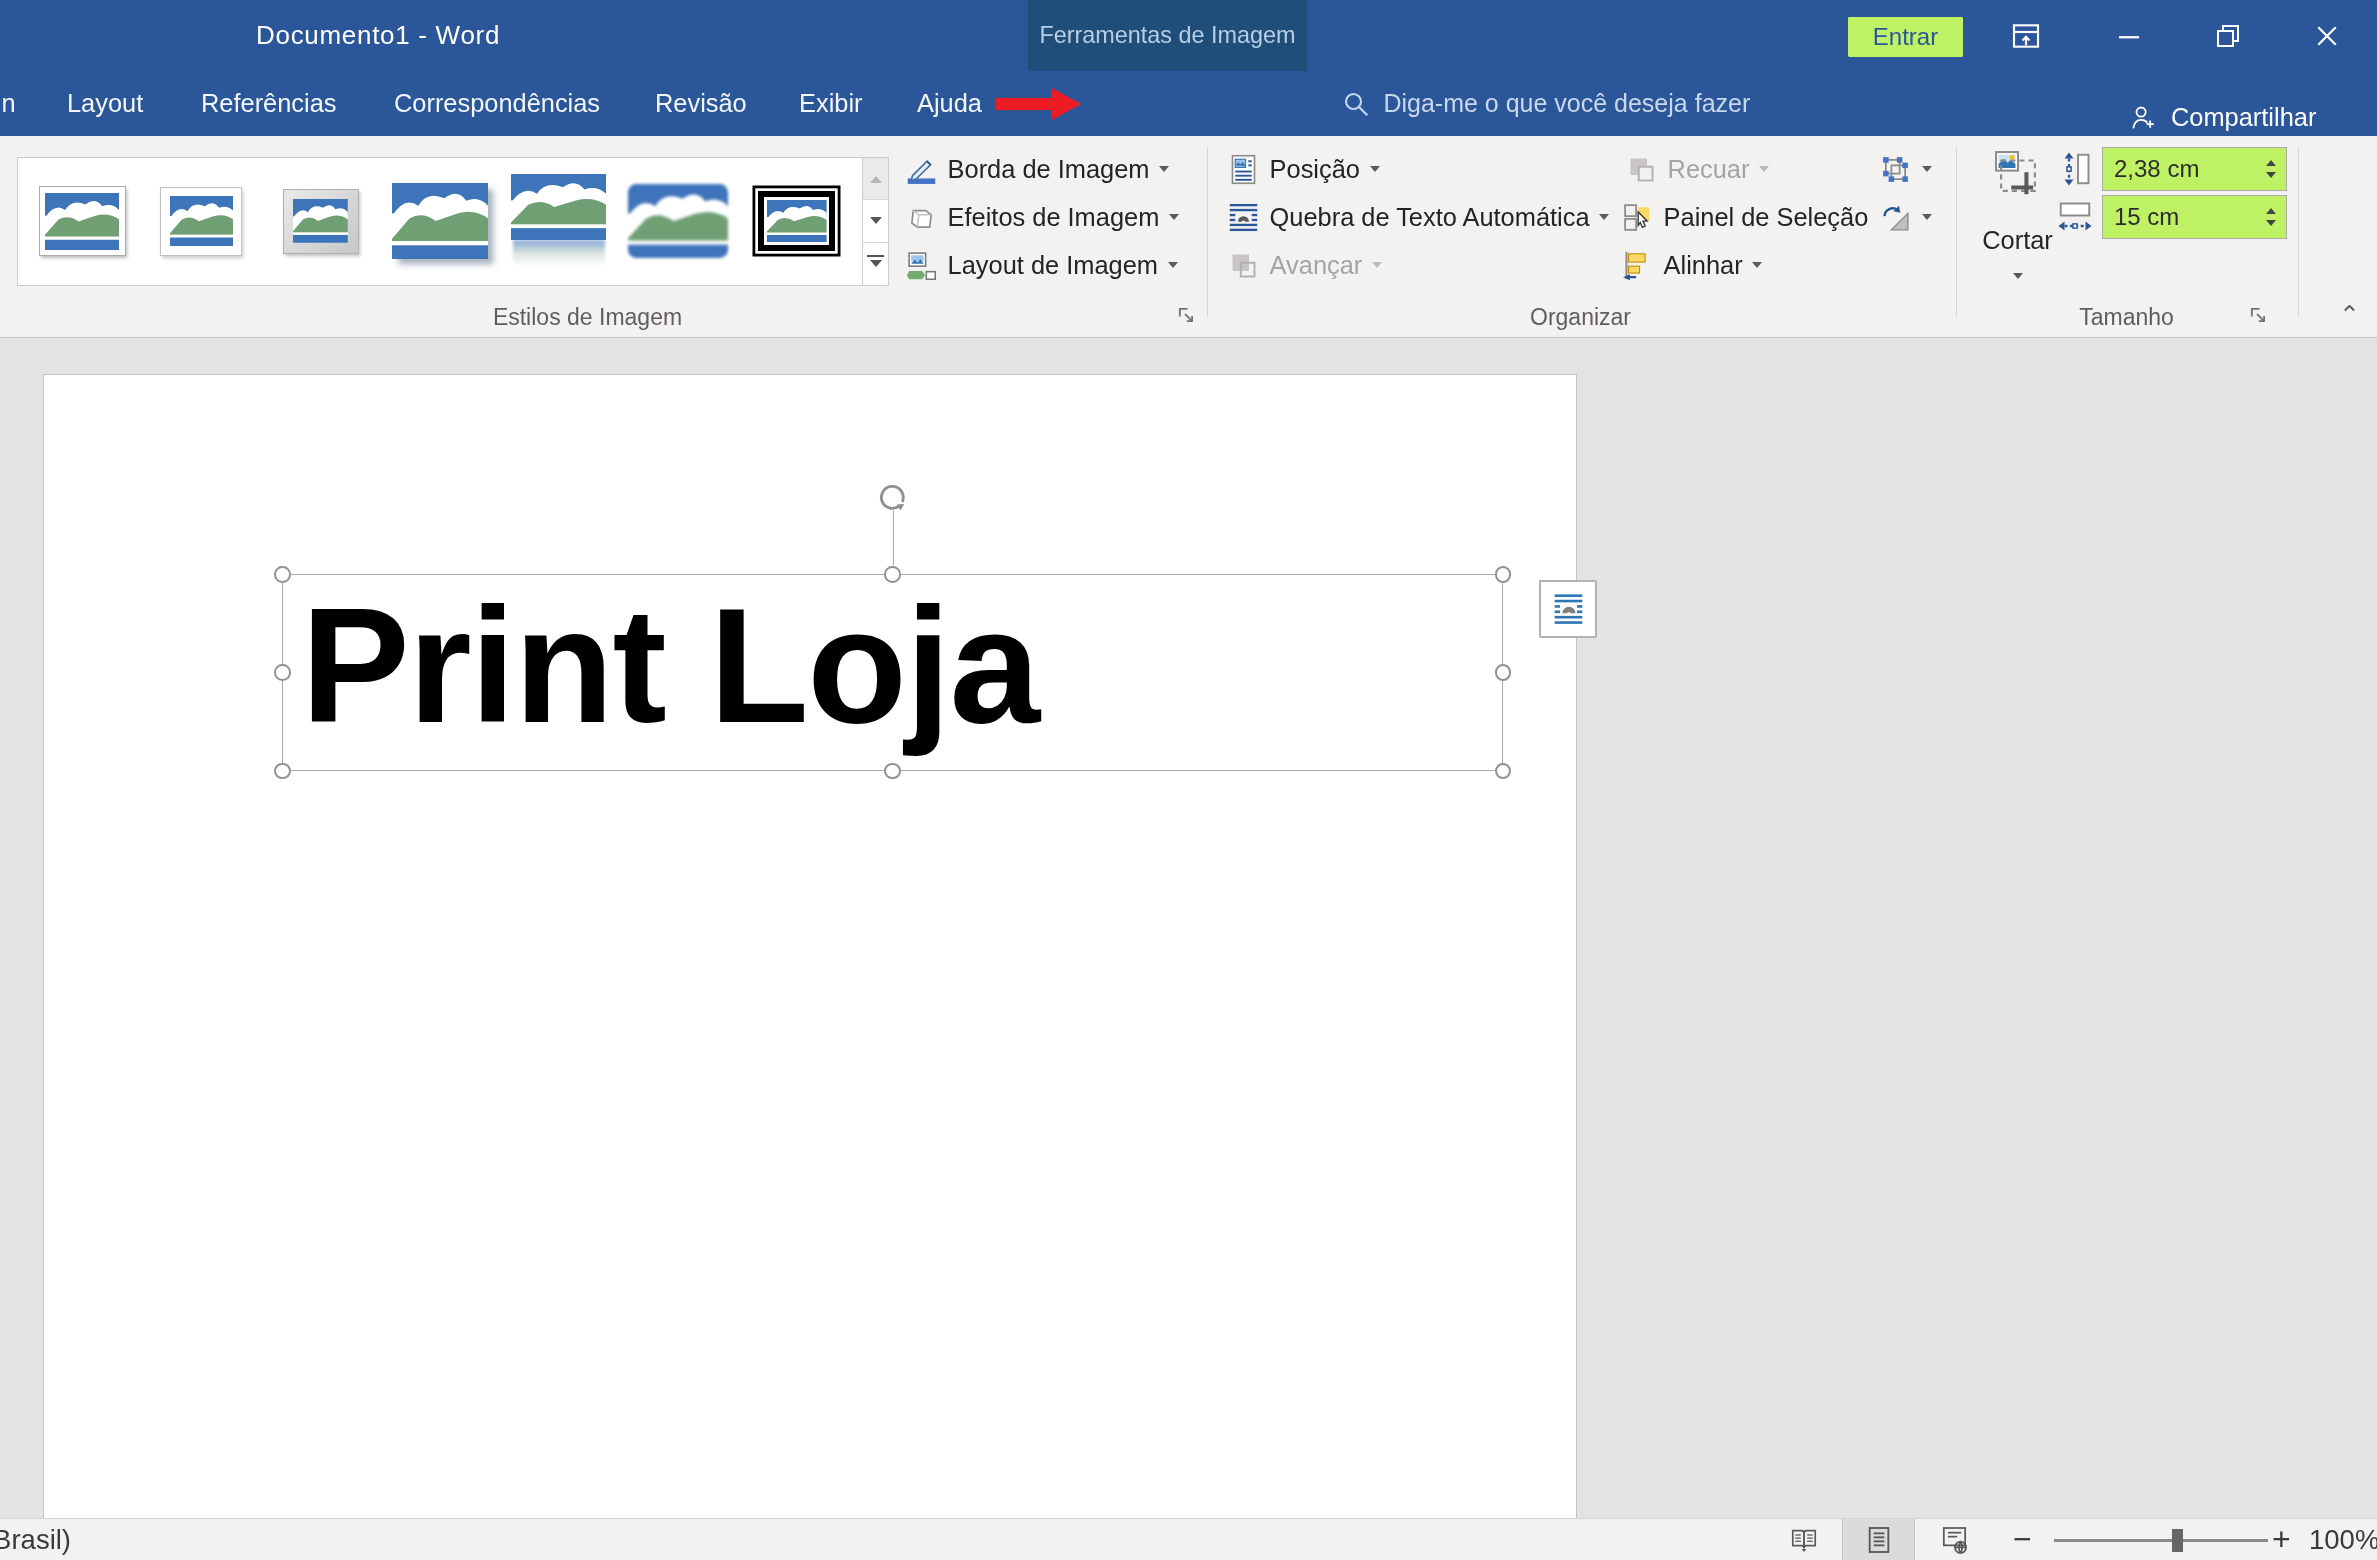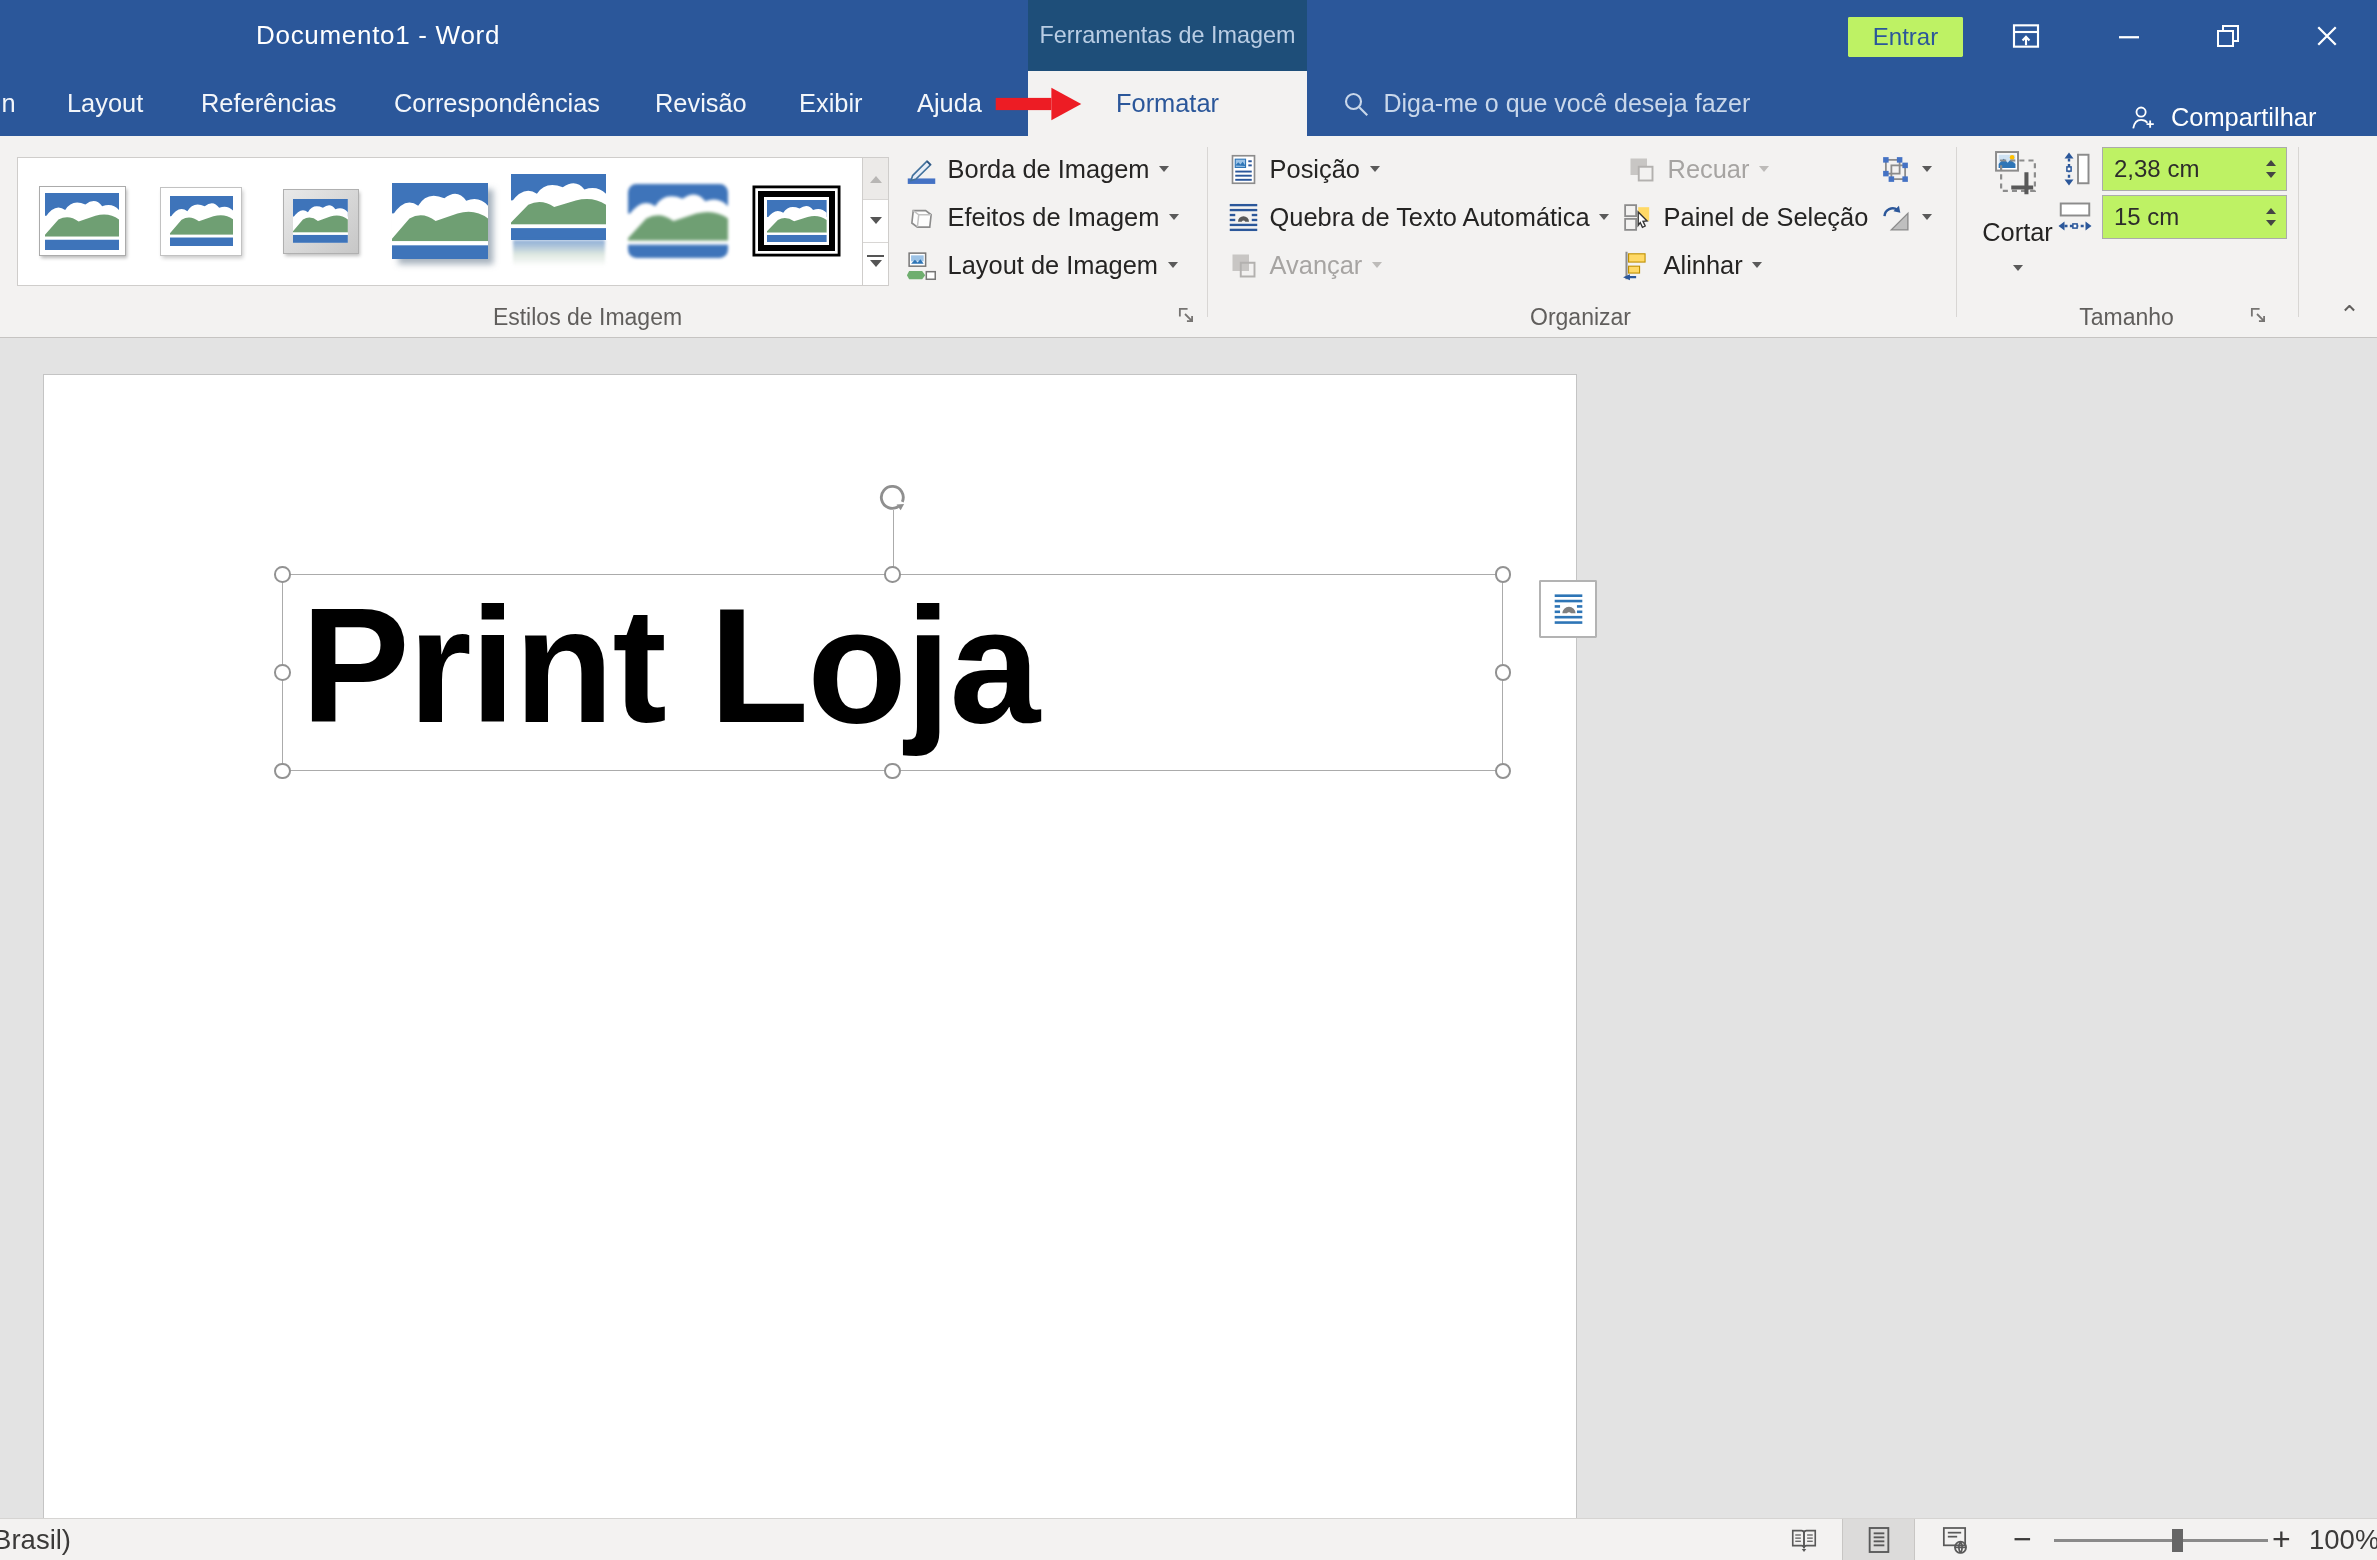--- a/index.html
+++ b/index.html
@@ -88,21 +88,21 @@
            margin-top:5.5px; }
   .disabled { color:#a6a4a2; }
   .disabled .caret { border-top-color:#bdbbb9; }
 
   .row1 { top:11px; } .row2 { top:59px; } .row3 { top:107px; }
 
   
   .crop-btn { position:absolute; left:1973px; top:6.9px; width:89px; height:158px;
               display:flex; flex-direction:column; align-items:center; }
   .crop-btn .big { width:54px; height:54px; margin-top:4.1px; }
-  .crop-btn .lbl { font-size:25.4px; color:#252423; margin-top:17px; }
+  .crop-btn .lbl { font-size:25.4px; color:#252423; margin-top:25px; }
   .crop-btn .caret { margin-top:18px; }
 
   .size-field { position:absolute; left:2102px; width:185px; height:44px; background:#bef264;
                 border:1.4px solid #ababab; display:flex; align-items:center; }
   .size-field .val { flex:1; font-size:24px; color:#2d2c2b; padding-left:11px; }
   .spin { width:30px; height:100%; display:flex; flex-direction:column; align-items:center;
           justify-content:center; gap:6.9px; }
   .spin .up { width:0; height:0; border:5.5px solid transparent; border-bottom:6.9px solid #444; }
   .spin .dn { width:0; height:0; border:5.5px solid transparent; border-top:6.9px solid #444; }
   .size-ic { position:absolute; left:2057px; width:36px; height:38px; }
@@ -176,21 +176,20 @@
 
   <div id="tabbar">
     <span class="tab" style="left:1.4px;">n</span>
     <span class="tab" style="left:67px;">Layout</span>
     <span class="tab" style="left:201px;">Referências</span>
     <span class="tab" style="left:394px;">Correspondências</span>
     <span class="tab" style="left:655px;">Revisão</span>
     <span class="tab" style="left:799px;">Exibir</span>
     <span class="tab" style="left:917px;">Ajuda</span>
 
-    <div class="tab-active">Formatar</div>
 
     <svg class="red-arrow" width="87" height="38" viewBox="0 0 126 56">
       <rect x="0" y="19" width="82" height="18" fill="#ed1c24"></rect>
       <path d="M82 4 L126 28 L82 52 Z" fill="#ed1c24"></path>
     </svg>
 
     <div class="tellme">
       <svg width="30" height="30" viewBox="0 0 24 24" fill="none" stroke="#c9d7ea" stroke-width="1.7">
         <circle cx="10" cy="10" r="6"></circle>
           <line x1="14.6" y1="14.6" x2="21" y2="21"></line>

